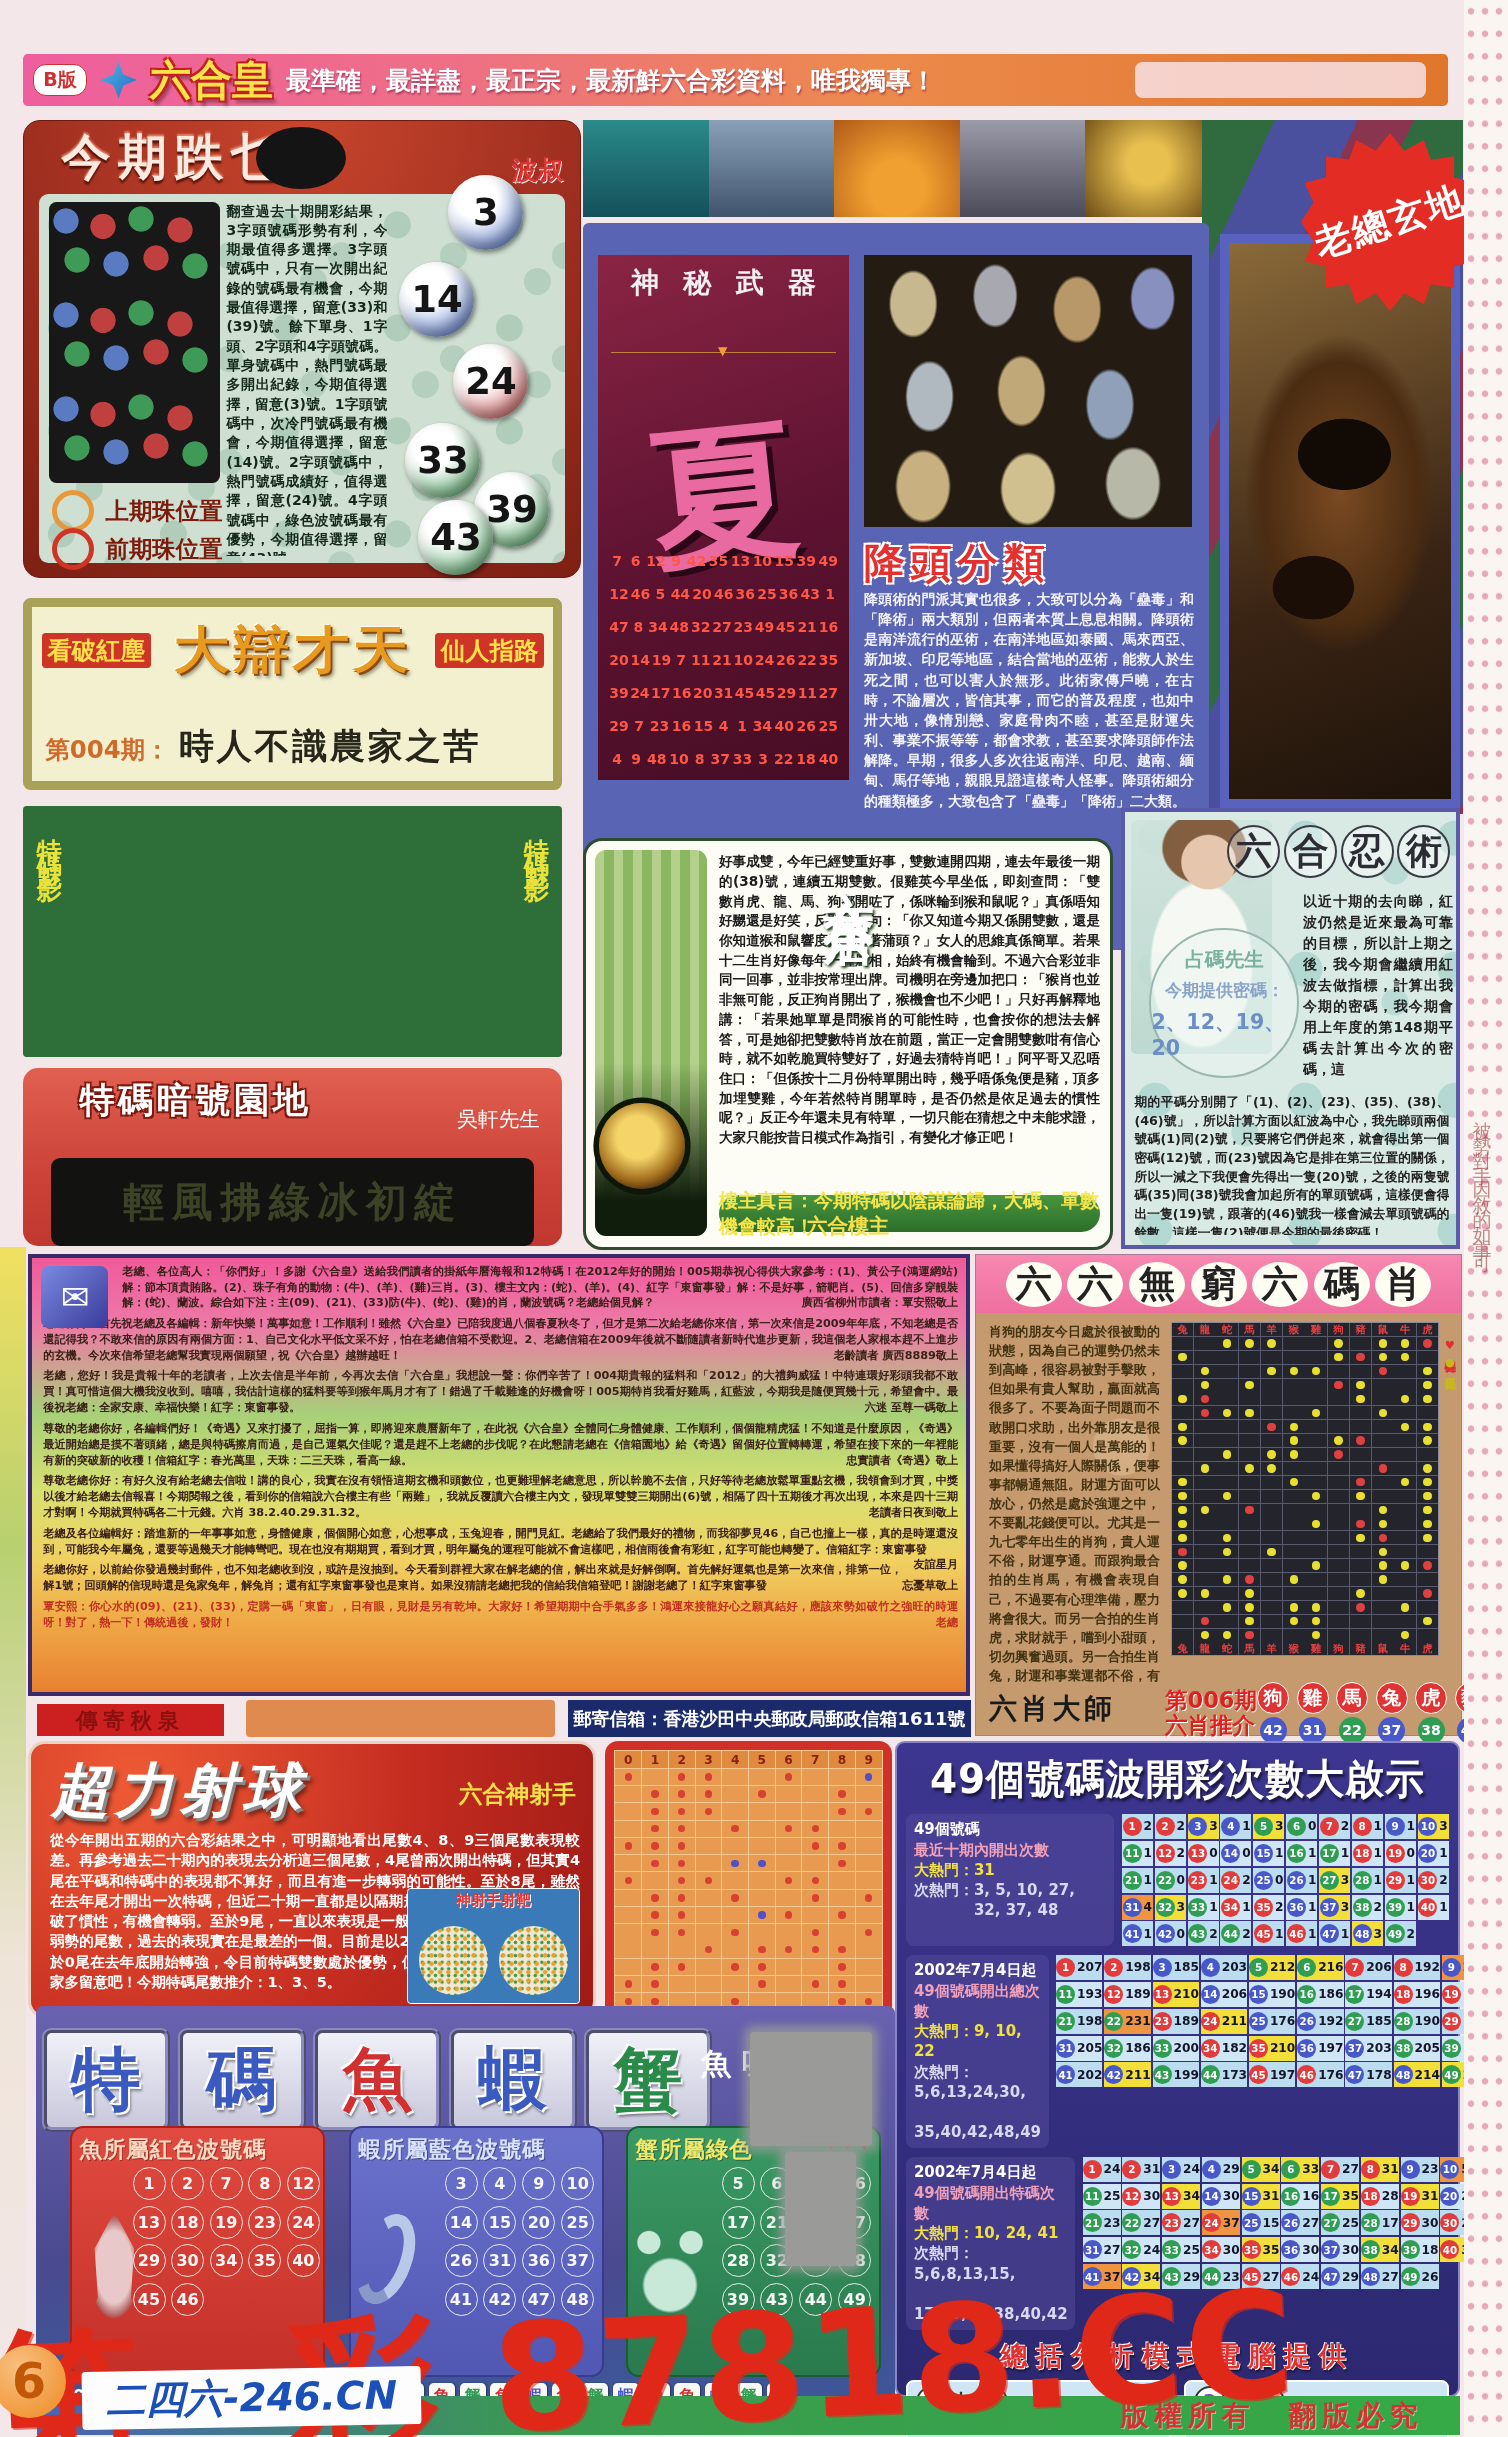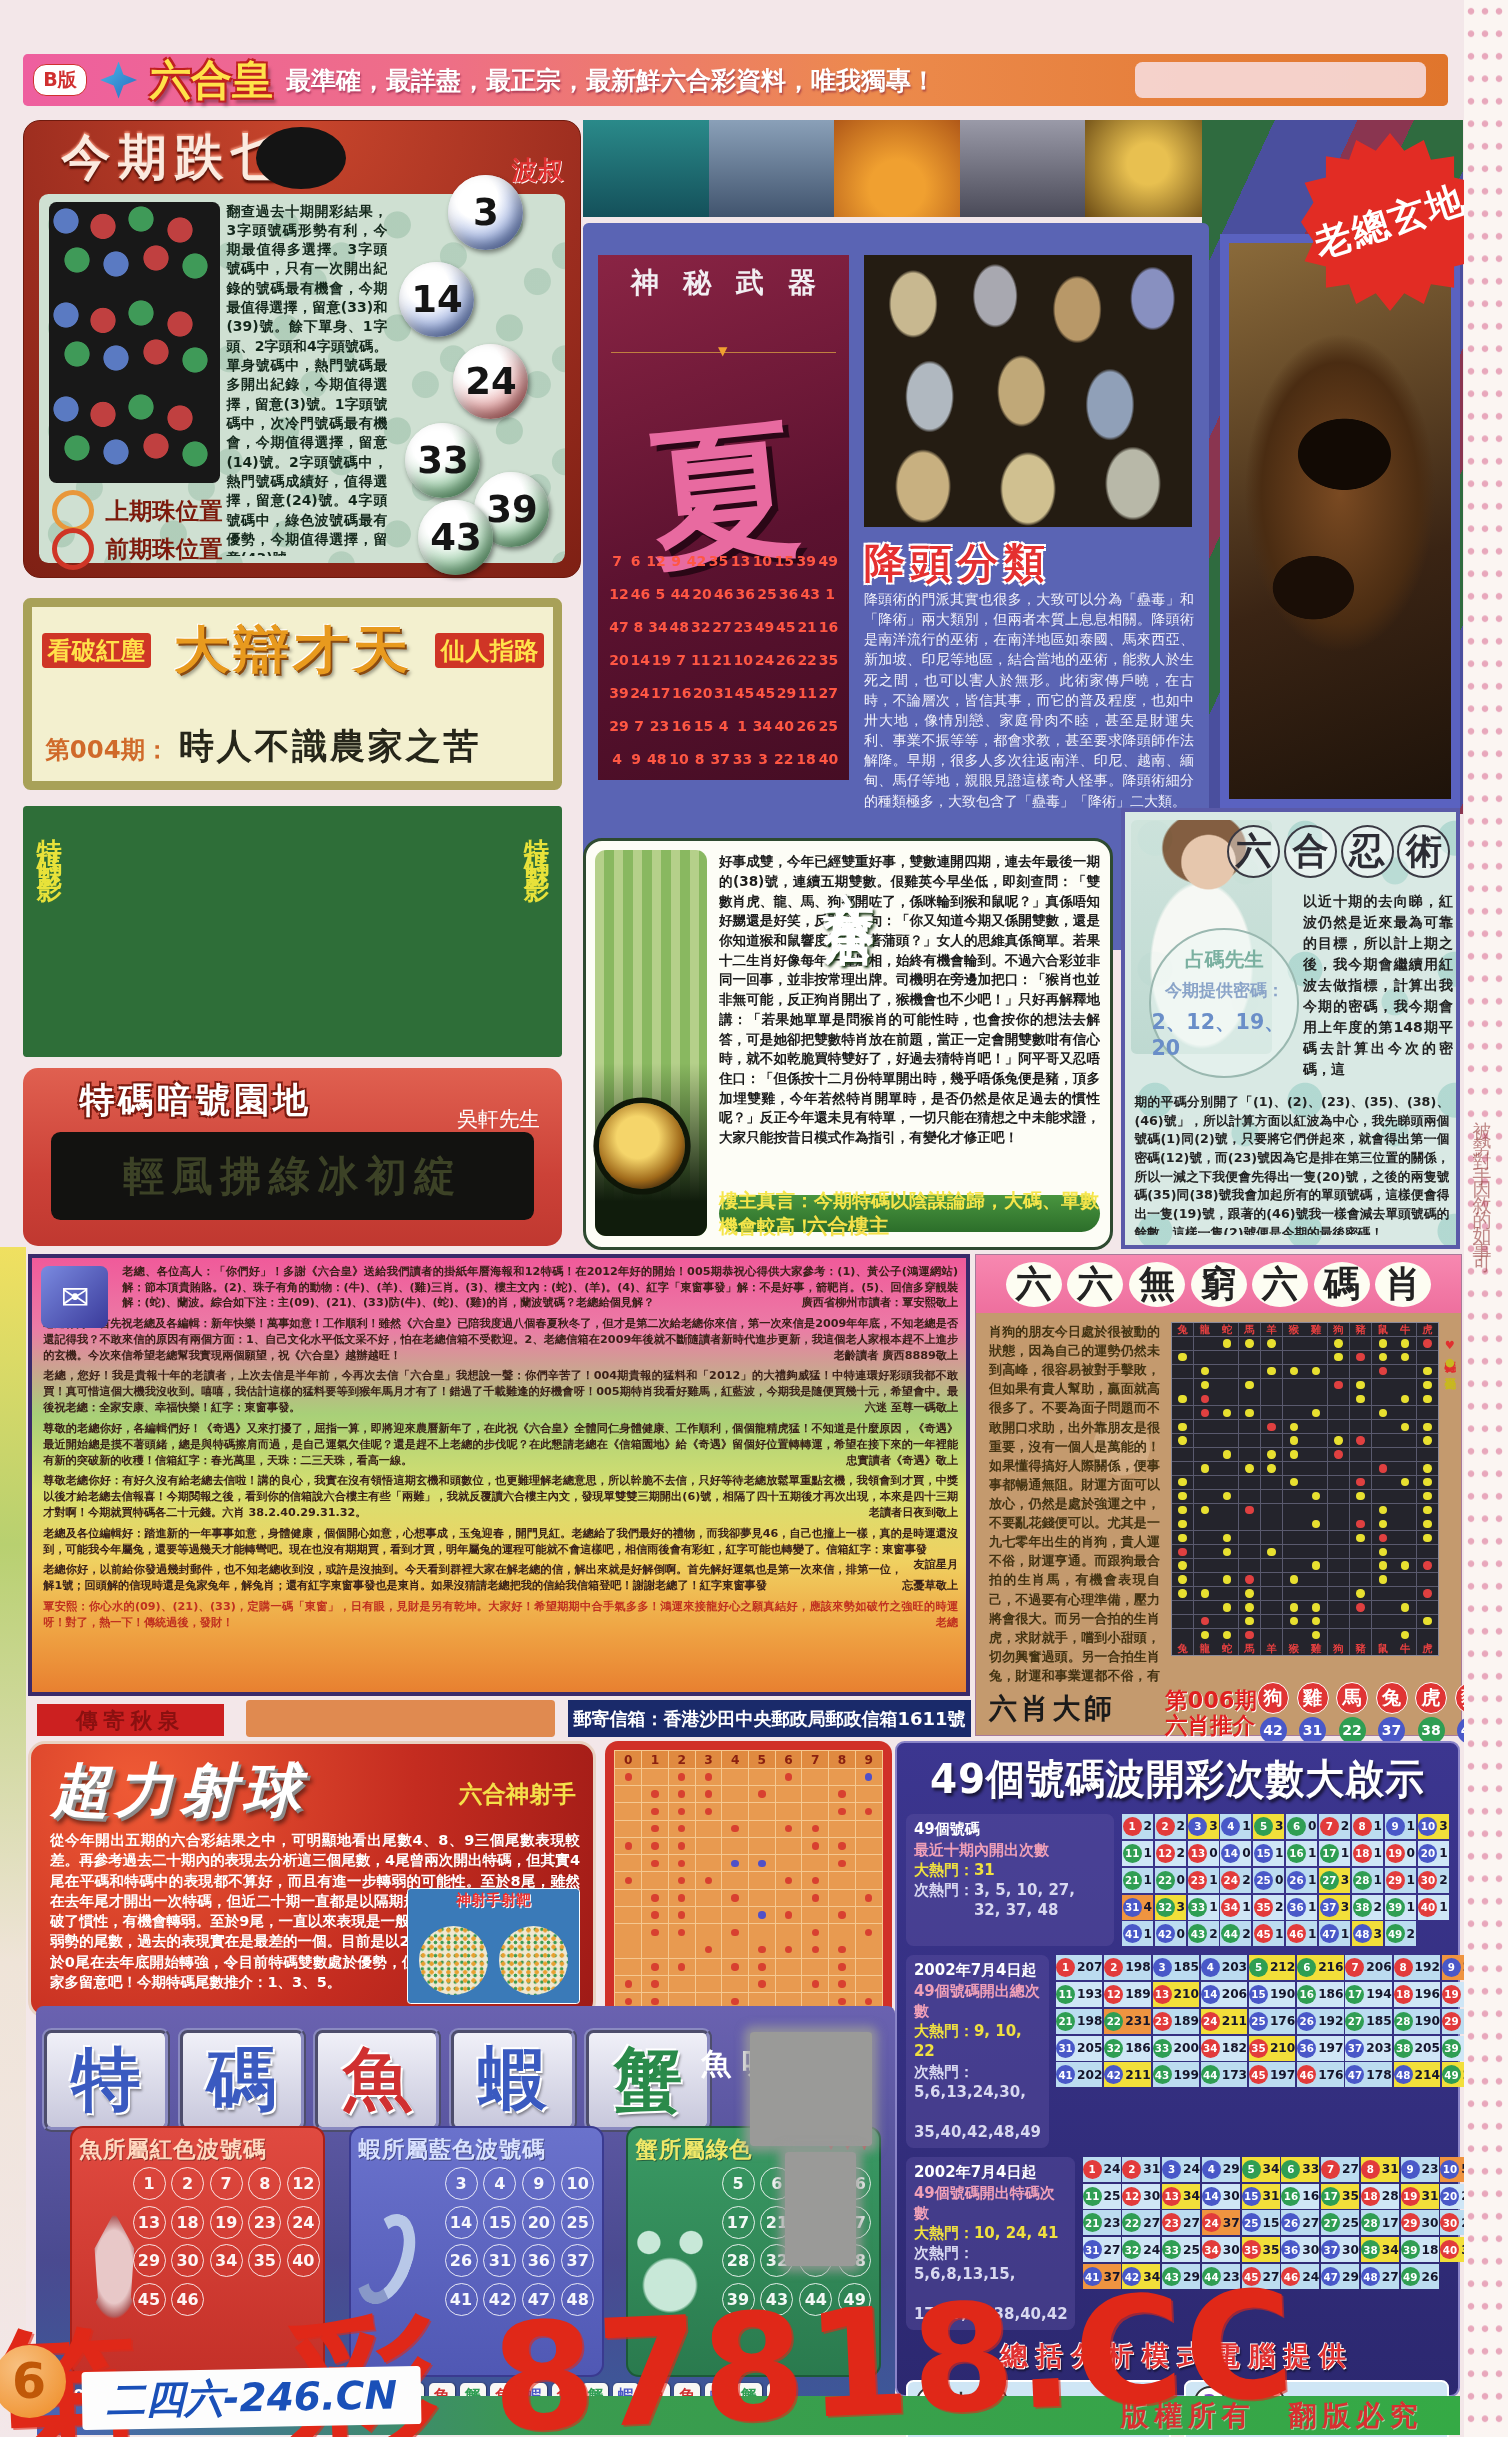--- a/index.html
+++ b/index.html
@@ -65,21 +65,21 @@
   .meiying{left:23.4px;top:806px;width:539px;height:251px;background:#2e6e38;border-radius:3.7px;}
   .mei-side{position:absolute;top:13px;writing-mode:vertical-rl;font-size:25px;font-weight:900;color:#e8e23a;letter-spacing:13px;}
   .mei-inner{left:58px;top:17px;width:424px;height:217px;overflow:hidden;border-radius:2.8px;
         background:linear-gradient(135deg,#5a5c98,#6a6aa8 40%,#52548e);}
   .mei-num{position:absolute;font-weight:900;color:#e6e3f6;line-height:1;letter-spacing:1.9px;}
   
   .anhao{left:23.4px;top:1068px;width:539px;height:178px;background:linear-gradient(#e06050,#cc4238 60%,#c03830);border-radius:15px;}
   .anhao-title{position:absolute;left:56px;top:9.4px;font-size:35px;font-weight:900;color:#fff;letter-spacing:3.7px;
         text-shadow:1.9px 1.9px 0 #7a1a10,-1.9px -1.9px 0 #7a1a10,1.9px -1.9px 0 #7a1a10,-1.9px 1.9px 0 #7a1a10;}
   .anhao-author{position:absolute;right:22.5px;top:37px;font-size:20.6px;font-weight:400;color:#fff;}
-  .anhao-black{position:absolute;left:28px;top:64px;width:483px;height:88px;background:#121210;border-radius:9.4px;
+  .anhao-black{position:absolute;left:28px;top:90px;width:483px;height:88px;background:#121210;border-radius:9.4px;
         display:flex;align-items:center;justify-content:center;}
   .anhao-code{font-size:41px;font-weight:900;color:#3c4226;letter-spacing:7.5px;}
   
   .strip{left:583px;top:120px;width:879px;height:97px;display:flex;overflow:hidden;}
   .strip div{flex:1;}
   .sg1{background:linear-gradient(#2a8a8a,#14505a);} .sg2{background:linear-gradient(#8aa0b8,#41546e);}
   .sg3{background:radial-gradient(circle at 50% 70%,#f0a030 30%,#b05818);} .sg4{background:linear-gradient(#9a9aa8,#4a4a58);}
   .sg5{background:radial-gradient(circle at 50% 45%,#e8c050 25%,#6a4a14);} .sg6{background:linear-gradient(#8a94a0,#3c4452);}
   .sg7{background:radial-gradient(circle at 50% 40%,#e86030 30%,#8a1c10);}
   .stripes{left:1202px;top:120px;width:261px;height:694px;
@@ -113,21 +113,21 @@
           radial-gradient(ellipse 22.5px 32px at 88% 16%,#8890c0 90%,transparent),
           radial-gradient(ellipse 24.4px 36px at 20% 52%,#b0b8c0 90%,transparent),
           radial-gradient(ellipse 24.4px 36px at 48% 50%,#c0a878 90%,transparent),
           radial-gradient(ellipse 24.4px 36px at 75% 55%,#90a0b8 90%,transparent),
           radial-gradient(ellipse 28px 37px at 18% 85%,#c8b080 90%,transparent),
           radial-gradient(ellipse 28px 37px at 50% 86%,#d0c090 90%,transparent),
           radial-gradient(ellipse 28px 37px at 82% 84%,#b8b8a8 90%,transparent);}
   .jiang-title{position:absolute;left:281px;top:313px;font-size:41px;font-weight:900;color:#e53030;letter-spacing:5.6px;
         text-shadow:1.9px 1.9px 0 #fff,-1.9px -1.9px 0 #fff,1.9px -1.9px 0 #fff,-1.9px 1.9px 0 #fff;}
   .jiang-body{position:absolute;left:281px;top:366px;width:330px;height:231px;color:#f2f2fa;font-size:14px;
-        line-height:1.44;text-align:justify;overflow:hidden;font-weight:400;}
+        line-height:1.44;text-align:justify;overflow:hidden;font-weight:700;}
   
   .tea{left:583px;top:838px;width:530px;height:412px;background:#fdfdf6;border:3.7px solid #2e4a30;border-radius:19px;box-sizing:border-box;}
   .tea-strip{position:absolute;left:9.4px;top:9.4px;width:112px;height:386px;border-radius:11.2px;overflow:hidden;
         background:repeating-linear-gradient(90deg,#b5d08a 0 9.4px,#89b860 9.4px 19px),linear-gradient(#dfe8d0,#9ec77a);}
   .tea-strip::after{content:"";position:absolute;left:0;bottom:0;width:100%;height:45%;background:linear-gradient(transparent,#101c0c 80%);}
   .tea-title{position:absolute;left:50%;top:9.4px;transform:translateX(-50%);writing-mode:vertical-rl;
         font-size:51px;font-weight:900;color:#fff;text-shadow:1.9px 1.9px 2.8px #1c3a18;letter-spacing:9.4px;z-index:2;}
   .tea-cup{position:absolute;left:13px;bottom:58px;width:86px;height:86px;border-radius:50%;z-index:3;
         background:radial-gradient(circle at 45% 40%,#f5d56a 30%,#a06a1a 62%,#241508 85%);box-shadow:0 0 0 5.6px #0e1608;}
   .tea-author{position:absolute;left:0;bottom:7.5px;width:100%;text-align:center;color:#f5e04a;font-weight:900;font-size:20.6px;z-index:3;}

